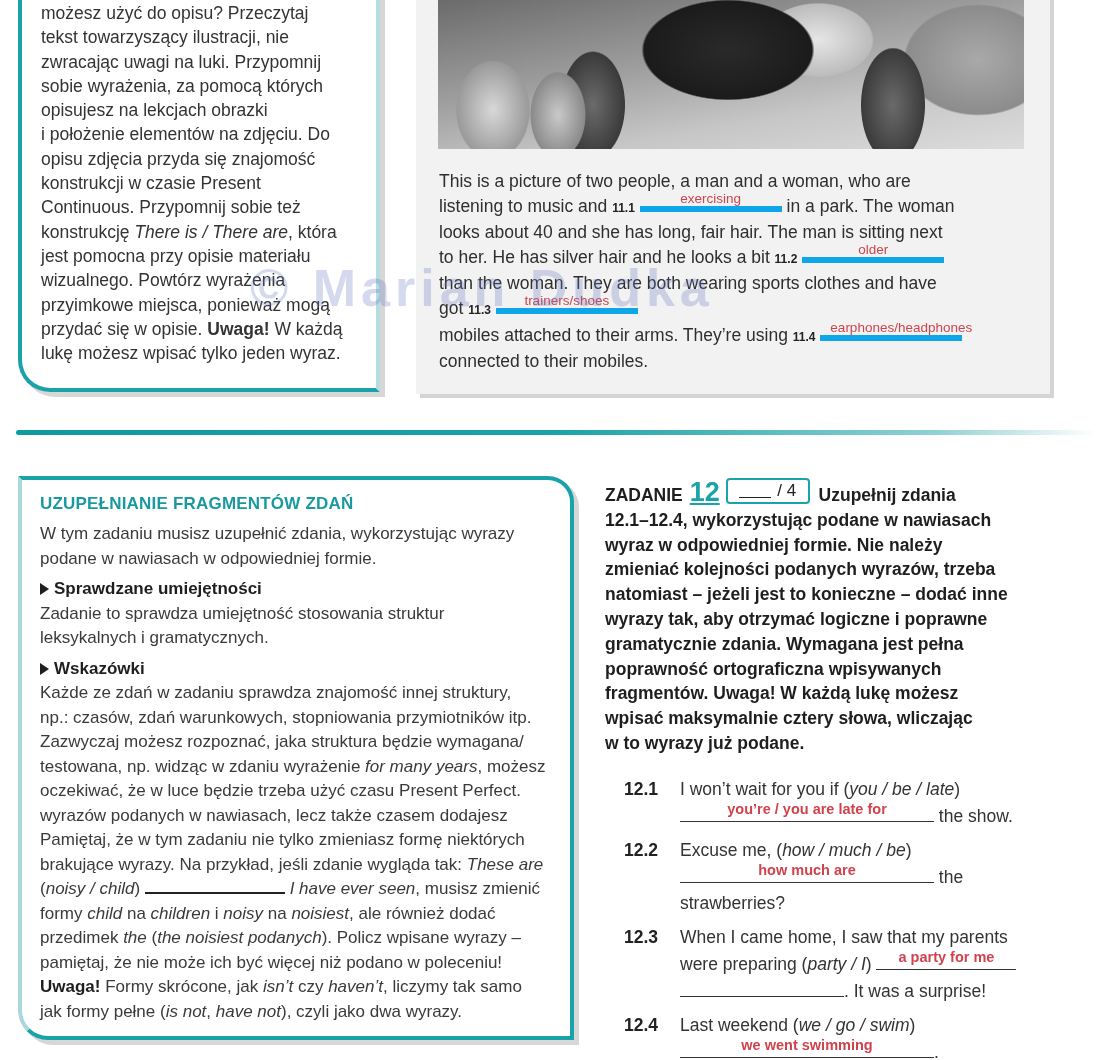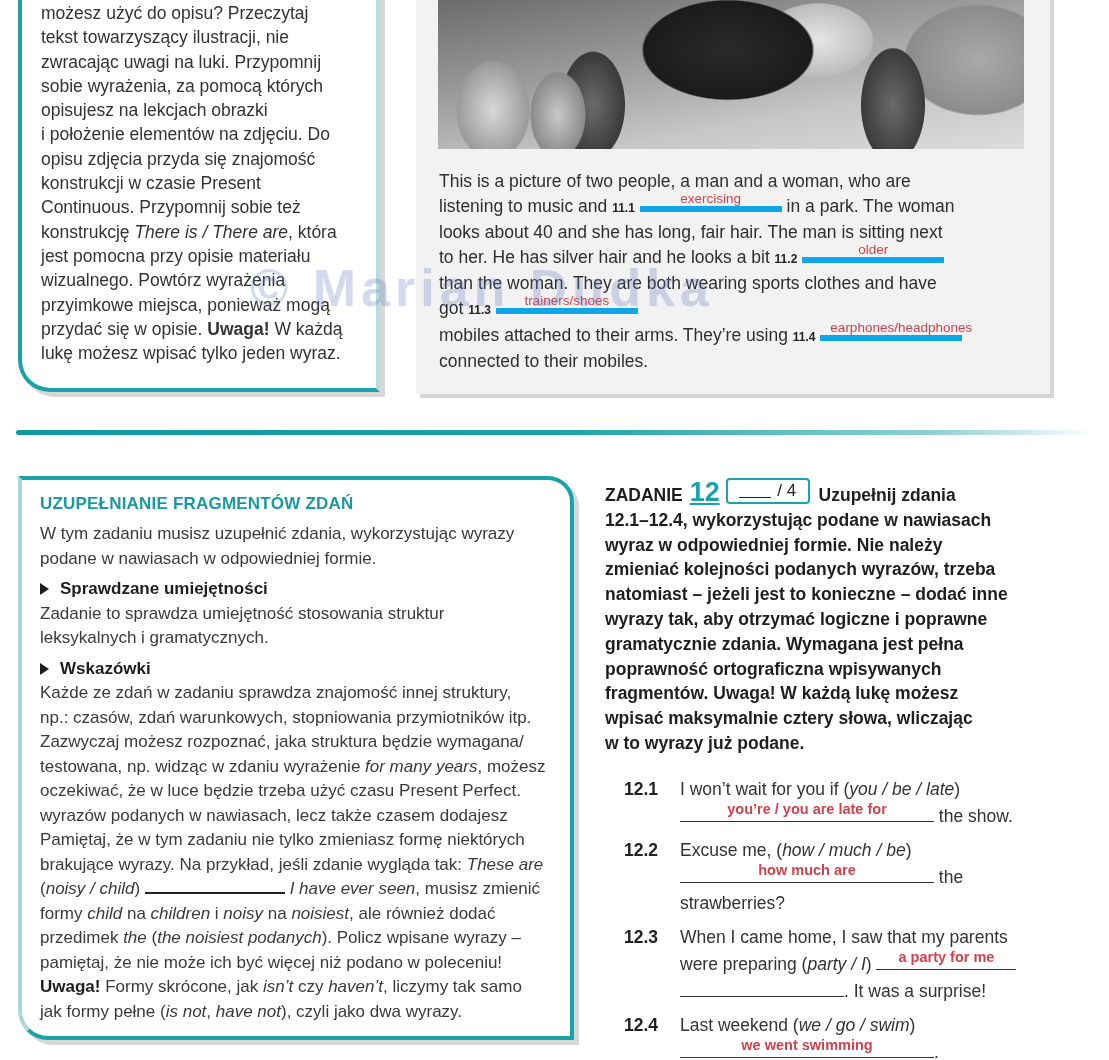--- a/index.html
+++ b/index.html
@@ -81,21 +81,21 @@
   }
   .hint-bottom .title {
     position: absolute; left: 18px; top: 14px;
     font-size: 17px; font-weight: bold; color: #1a9aa0; letter-spacing: 0.2px;
   }
   .hint-bottom .body {
     position: absolute; left: 18px; top: 42px; width: 525px;
     font-size: 17px; line-height: 24.5px; color: #3a3a3a;
   }
   .hint-bottom .sub {
-    font-weight: bold; color: #1e1e1e; margin-top: 6px; display: flex; align-items: center; gap: 11px;
+    font-weight: bold; color: #1e1e1e; margin-top: 6px; display: flex; align-items: center; gap: 5px;
   }
   .tri { display: inline-block; width: 0; height: 0; border-top: 6px solid transparent; border-bottom: 6px solid transparent; border-left: 9px solid #1e1e1e; }
   .inline-blank { display: inline-block; width: 140px; border-bottom: 2px solid #222; height: 16px; vertical-align: baseline; }
 
   
   .task {
     position: absolute; left: 605px; top: 478px; width: 440px;
     font-size: 17.5px; line-height: 24.8px; font-weight: bold; color: #1e1e1e;
   }
   .task .num { font-size: 27px; color: #1aa3a8; margin: 0 6px 0 2px; text-decoration: underline; }

